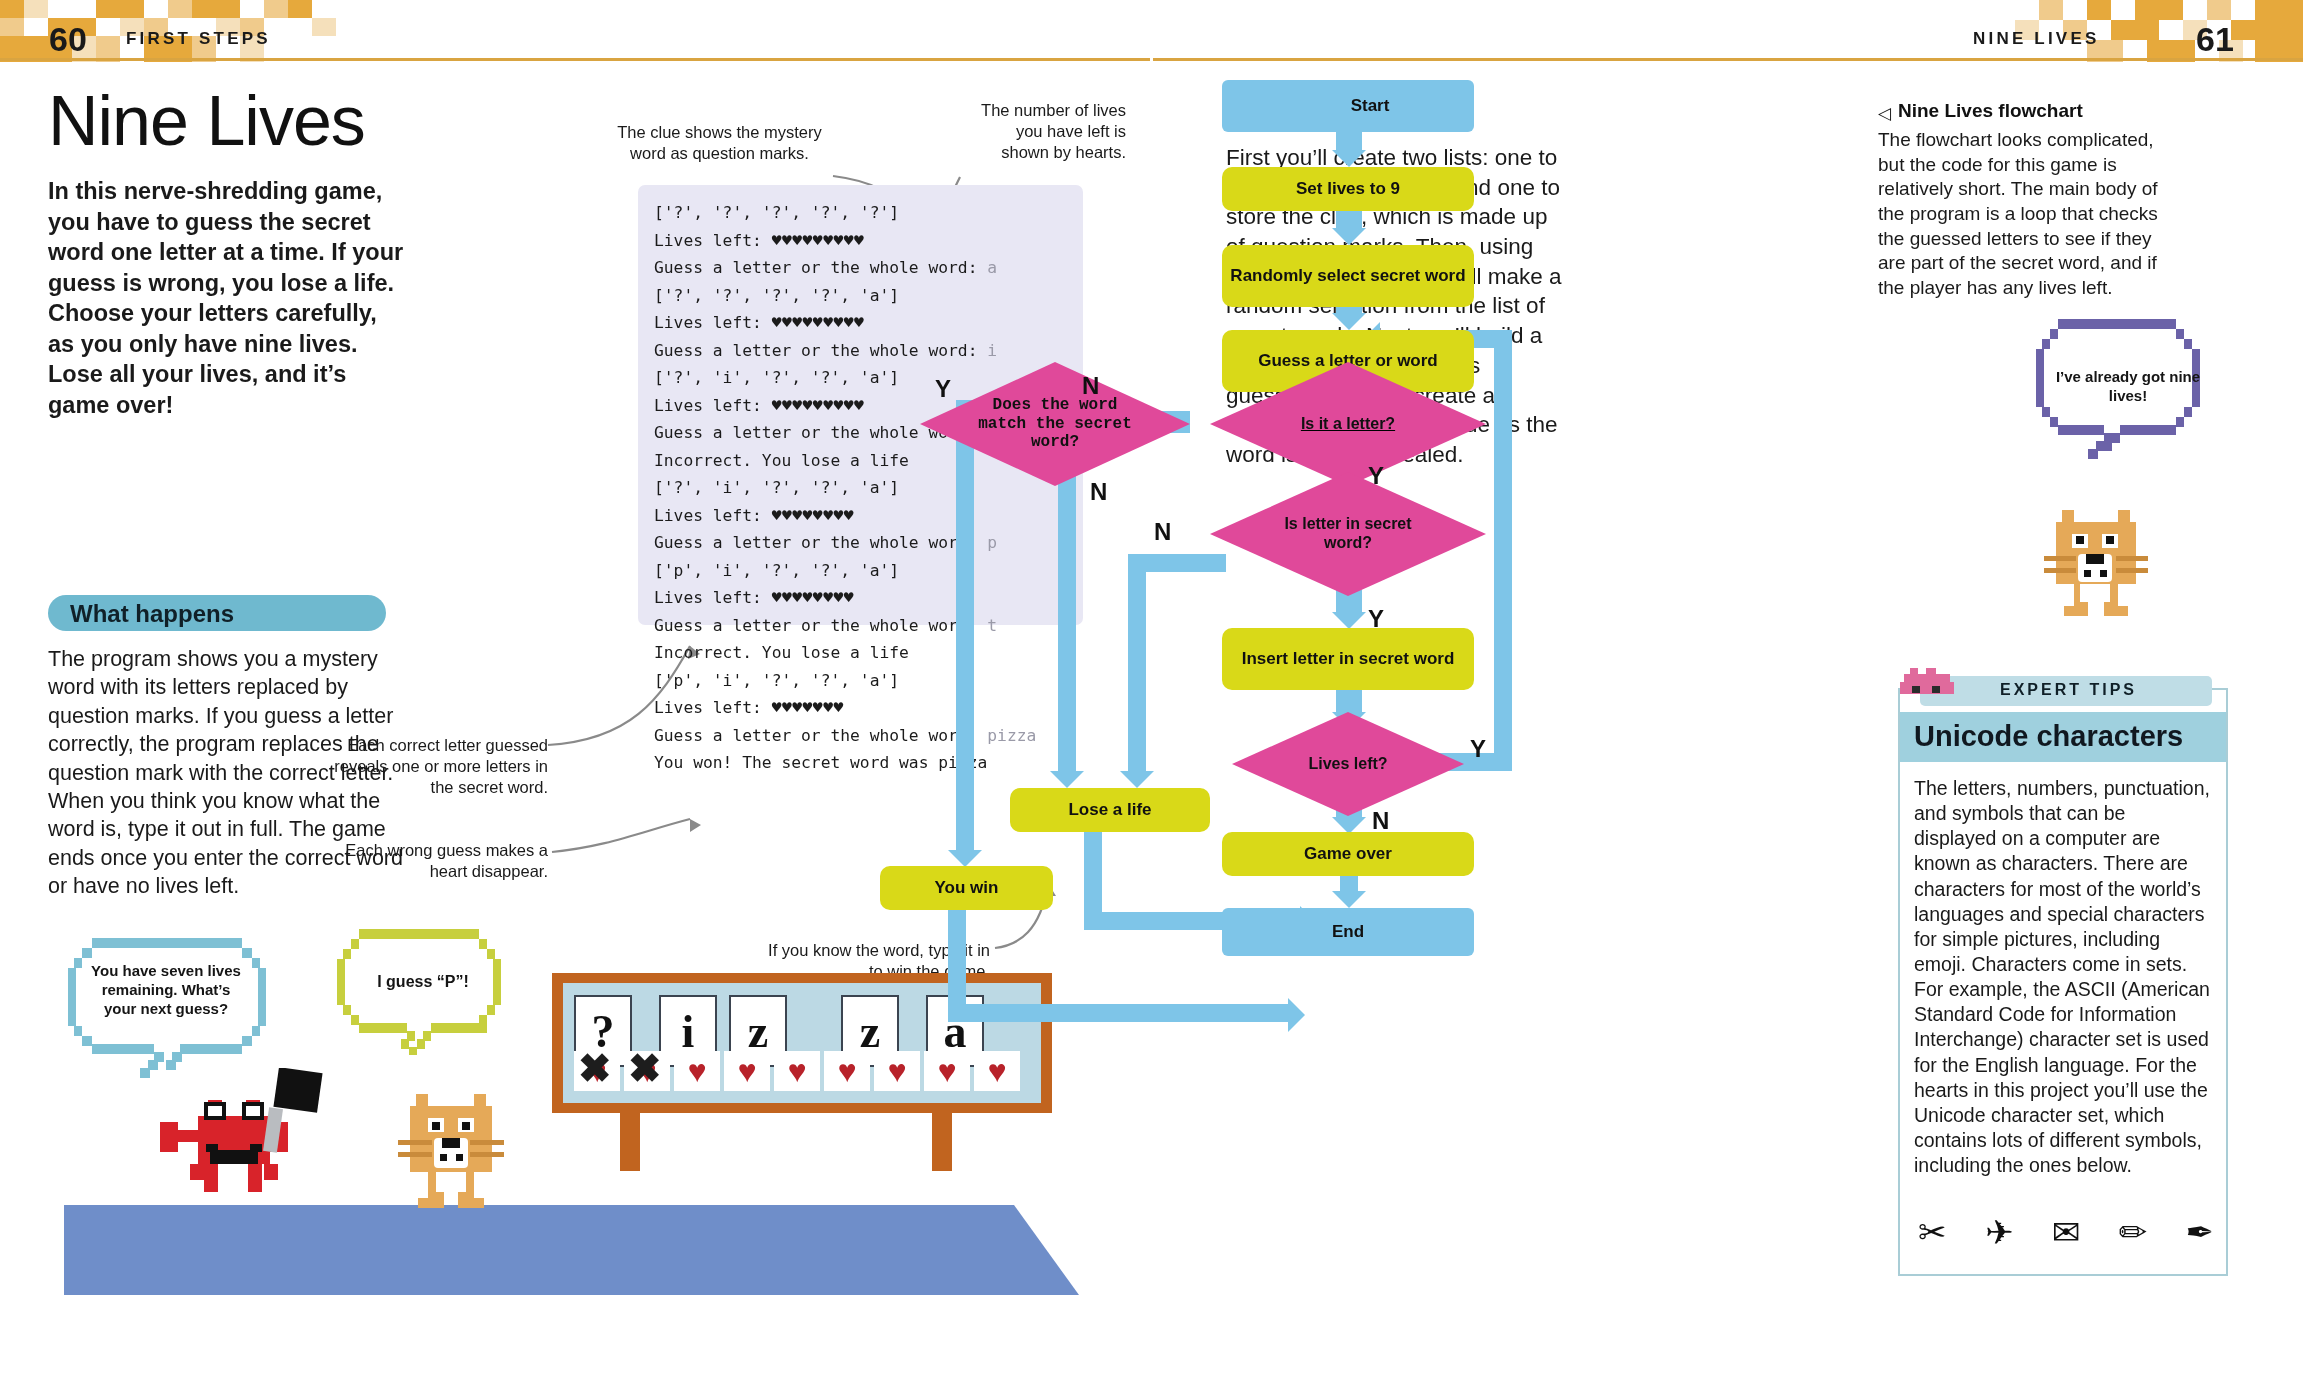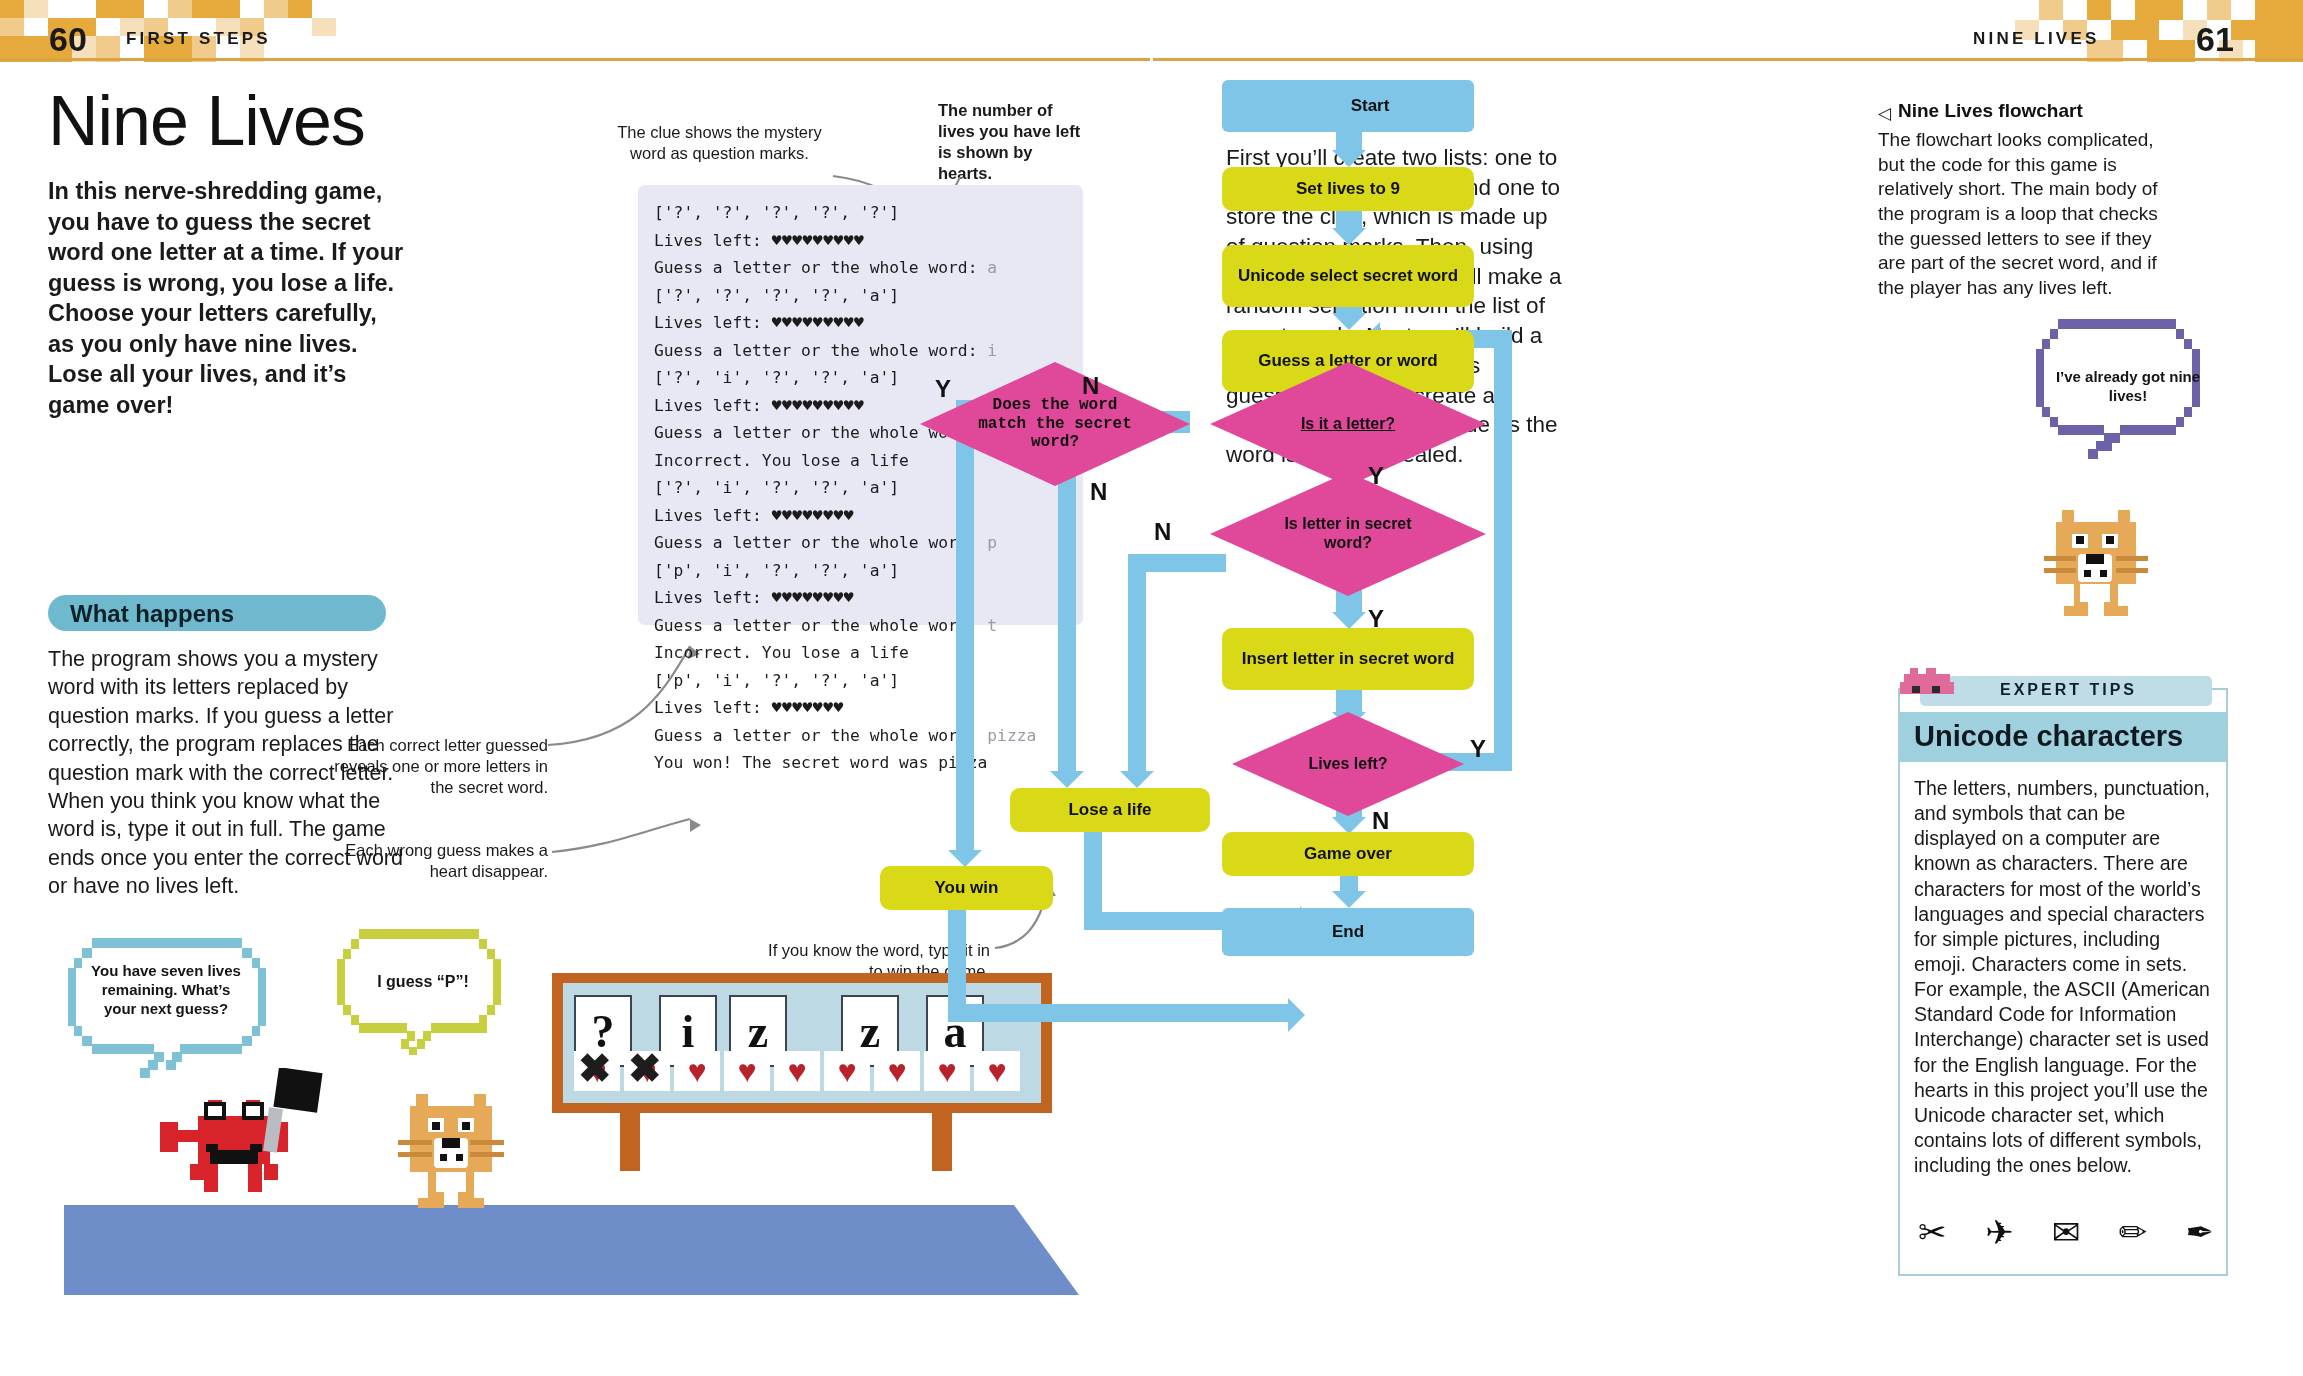--- a/index.html
+++ b/index.html
@@ -166,21 +166,21 @@
 
   <h1 id="title">Nine Lives</h1>
   <p id="intro">In this nerve-shredding game, you have to guess the secret word one letter at a time. If your guess is wrong, you lose a life. Choose your letters carefully, as you only have nine lives. Lose all your lives, and it’s game over!</p>
 
   <div id="what-banner">
     <span>What happens</span>
   </div>
   <p id="what-body">The program shows you a mystery word with its letters replaced by question marks. If you guess a letter correctly, the program replaces the question mark with the correct letter. When you think you know what the word is, type it out in full. The game ends once you enter the correct word or have no lives left.</p>
 
   <div class="callout" style="left:612px;top:122px;width:215px;text-align:center;">The clue shows the mystery word as question marks.</div>
-  <div class="callout" style="left:938px;top:100px;width:150px;text-align:left;font-weight:bold;">The number of lives you have left is shown by hearts.</div>
+  <div class="callout" style="left:976px;top:100px;width:150px;text-align:right;">The number of lives you have left is shown by hearts.</div>
   <div class="callout" style="left:318px;top:735px;width:230px;text-align:right;">Each correct letter guessed reveals one or more letters in the secret word.</div>
   <div class="callout" style="left:330px;top:840px;width:218px;text-align:right;">Each wrong guess makes a heart disappear.</div>
   <div class="callout" style="left:760px;top:940px;width:230px;text-align:right;">If you know the word, type it in to win the game.</div>
 
   <svg style="position:absolute;left:0;top:0;width:2303px;height:1376px;pointer-events:none;">
     <g fill="none" stroke="#8a8a8a" stroke-width="2.2">
       <path d="M833,176 C880,182 890,196 900,207"></path>
       <path d="M960,177 C950,196 944,216 944,240"></path>
       <path d="M548,745 C630,740 660,700 690,646"></path>
       <path d="M552,852 C610,846 640,832 690,819"></path>
@@ -578,21 +578,21 @@
 
     <div class="node n-blue" style="left:32px;top:0;width:252px;height:52px;padding-left:44px;">
       <span>Start</span>
     </div>
 
     <div class="node n-yellow" style="left:32px;top:87px;width:252px;height:44px;">
       <span>Set lives to 9</span>
     </div>
 
     <div class="node n-yellow" style="left:32px;top:165px;width:252px;height:62px;">
-      <span>Unicode select secret word</span>
+      <span>Randomly select secret word</span>
     </div>
 
     <div class="node n-yellow" style="left:32px;top:250px;width:252px;height:62px;">
       <span>Guess a letter or word</span>
     </div>
 
     <div class="diamond" style="left:20px;top:282px;width:276px;height:124px;text-decoration:underline;">
       <div class="dshape"></div>
       <div class="dlabel">Is it a letter?</div>
     </div>

